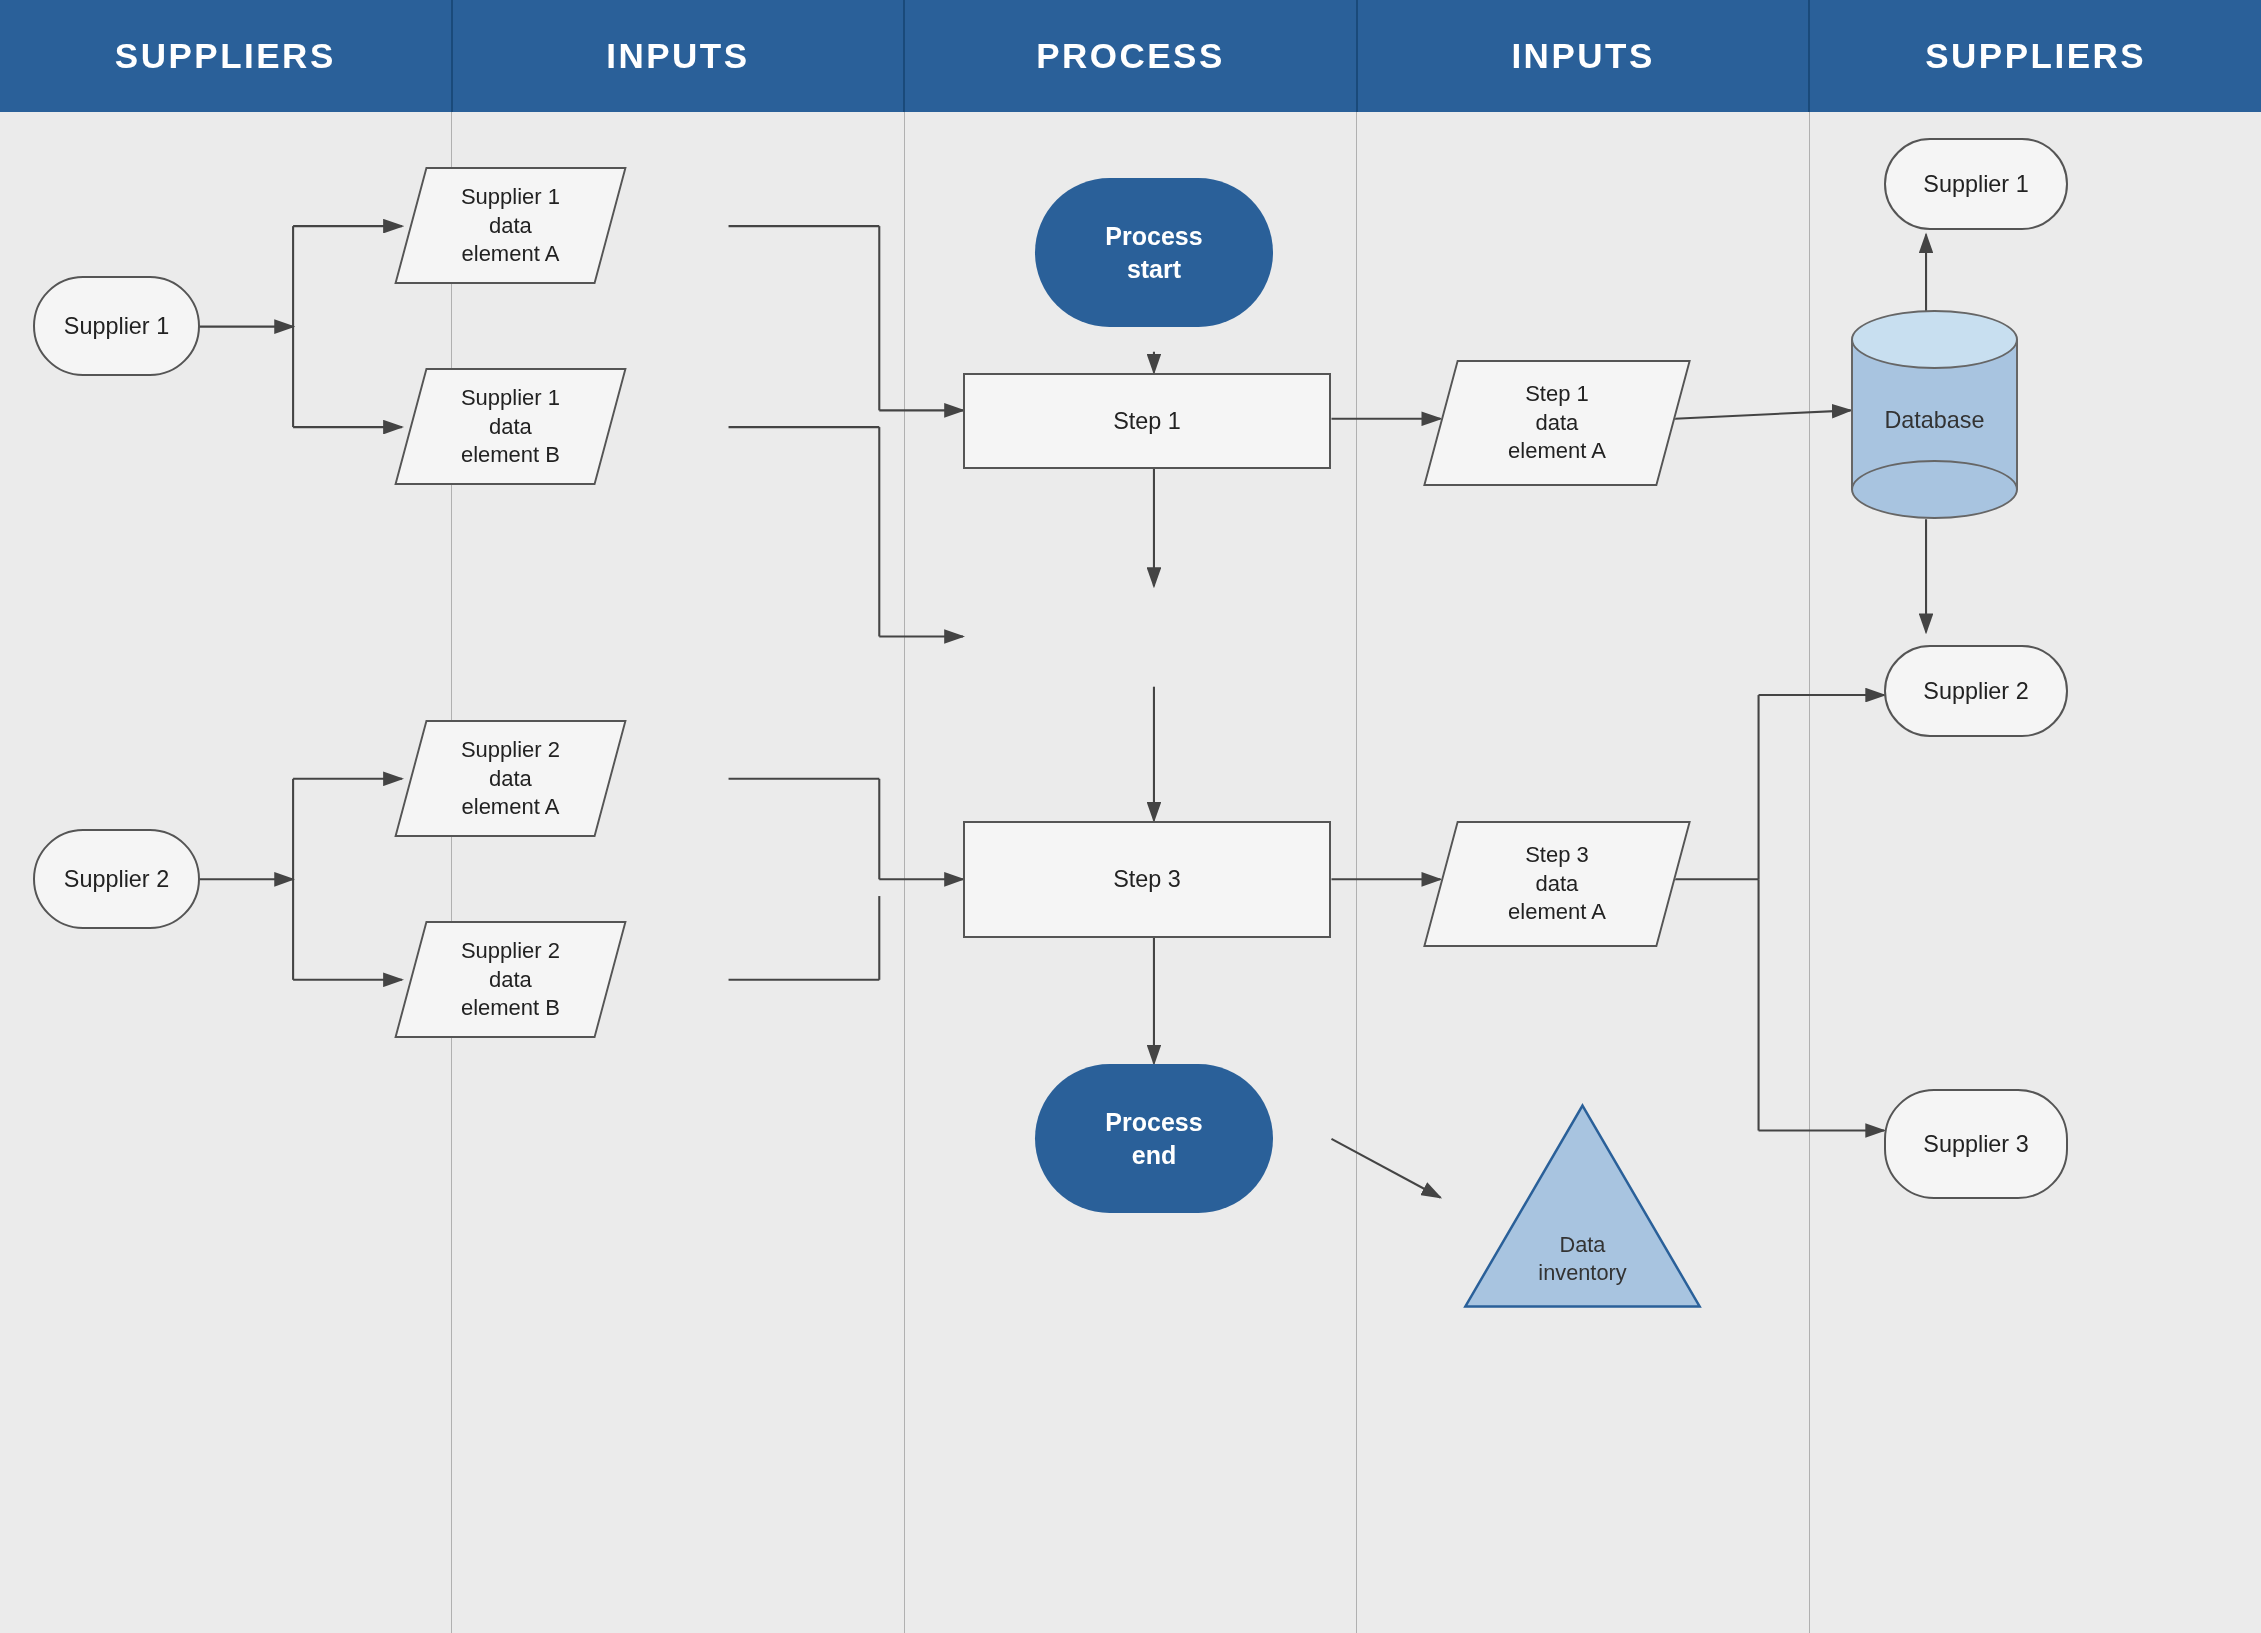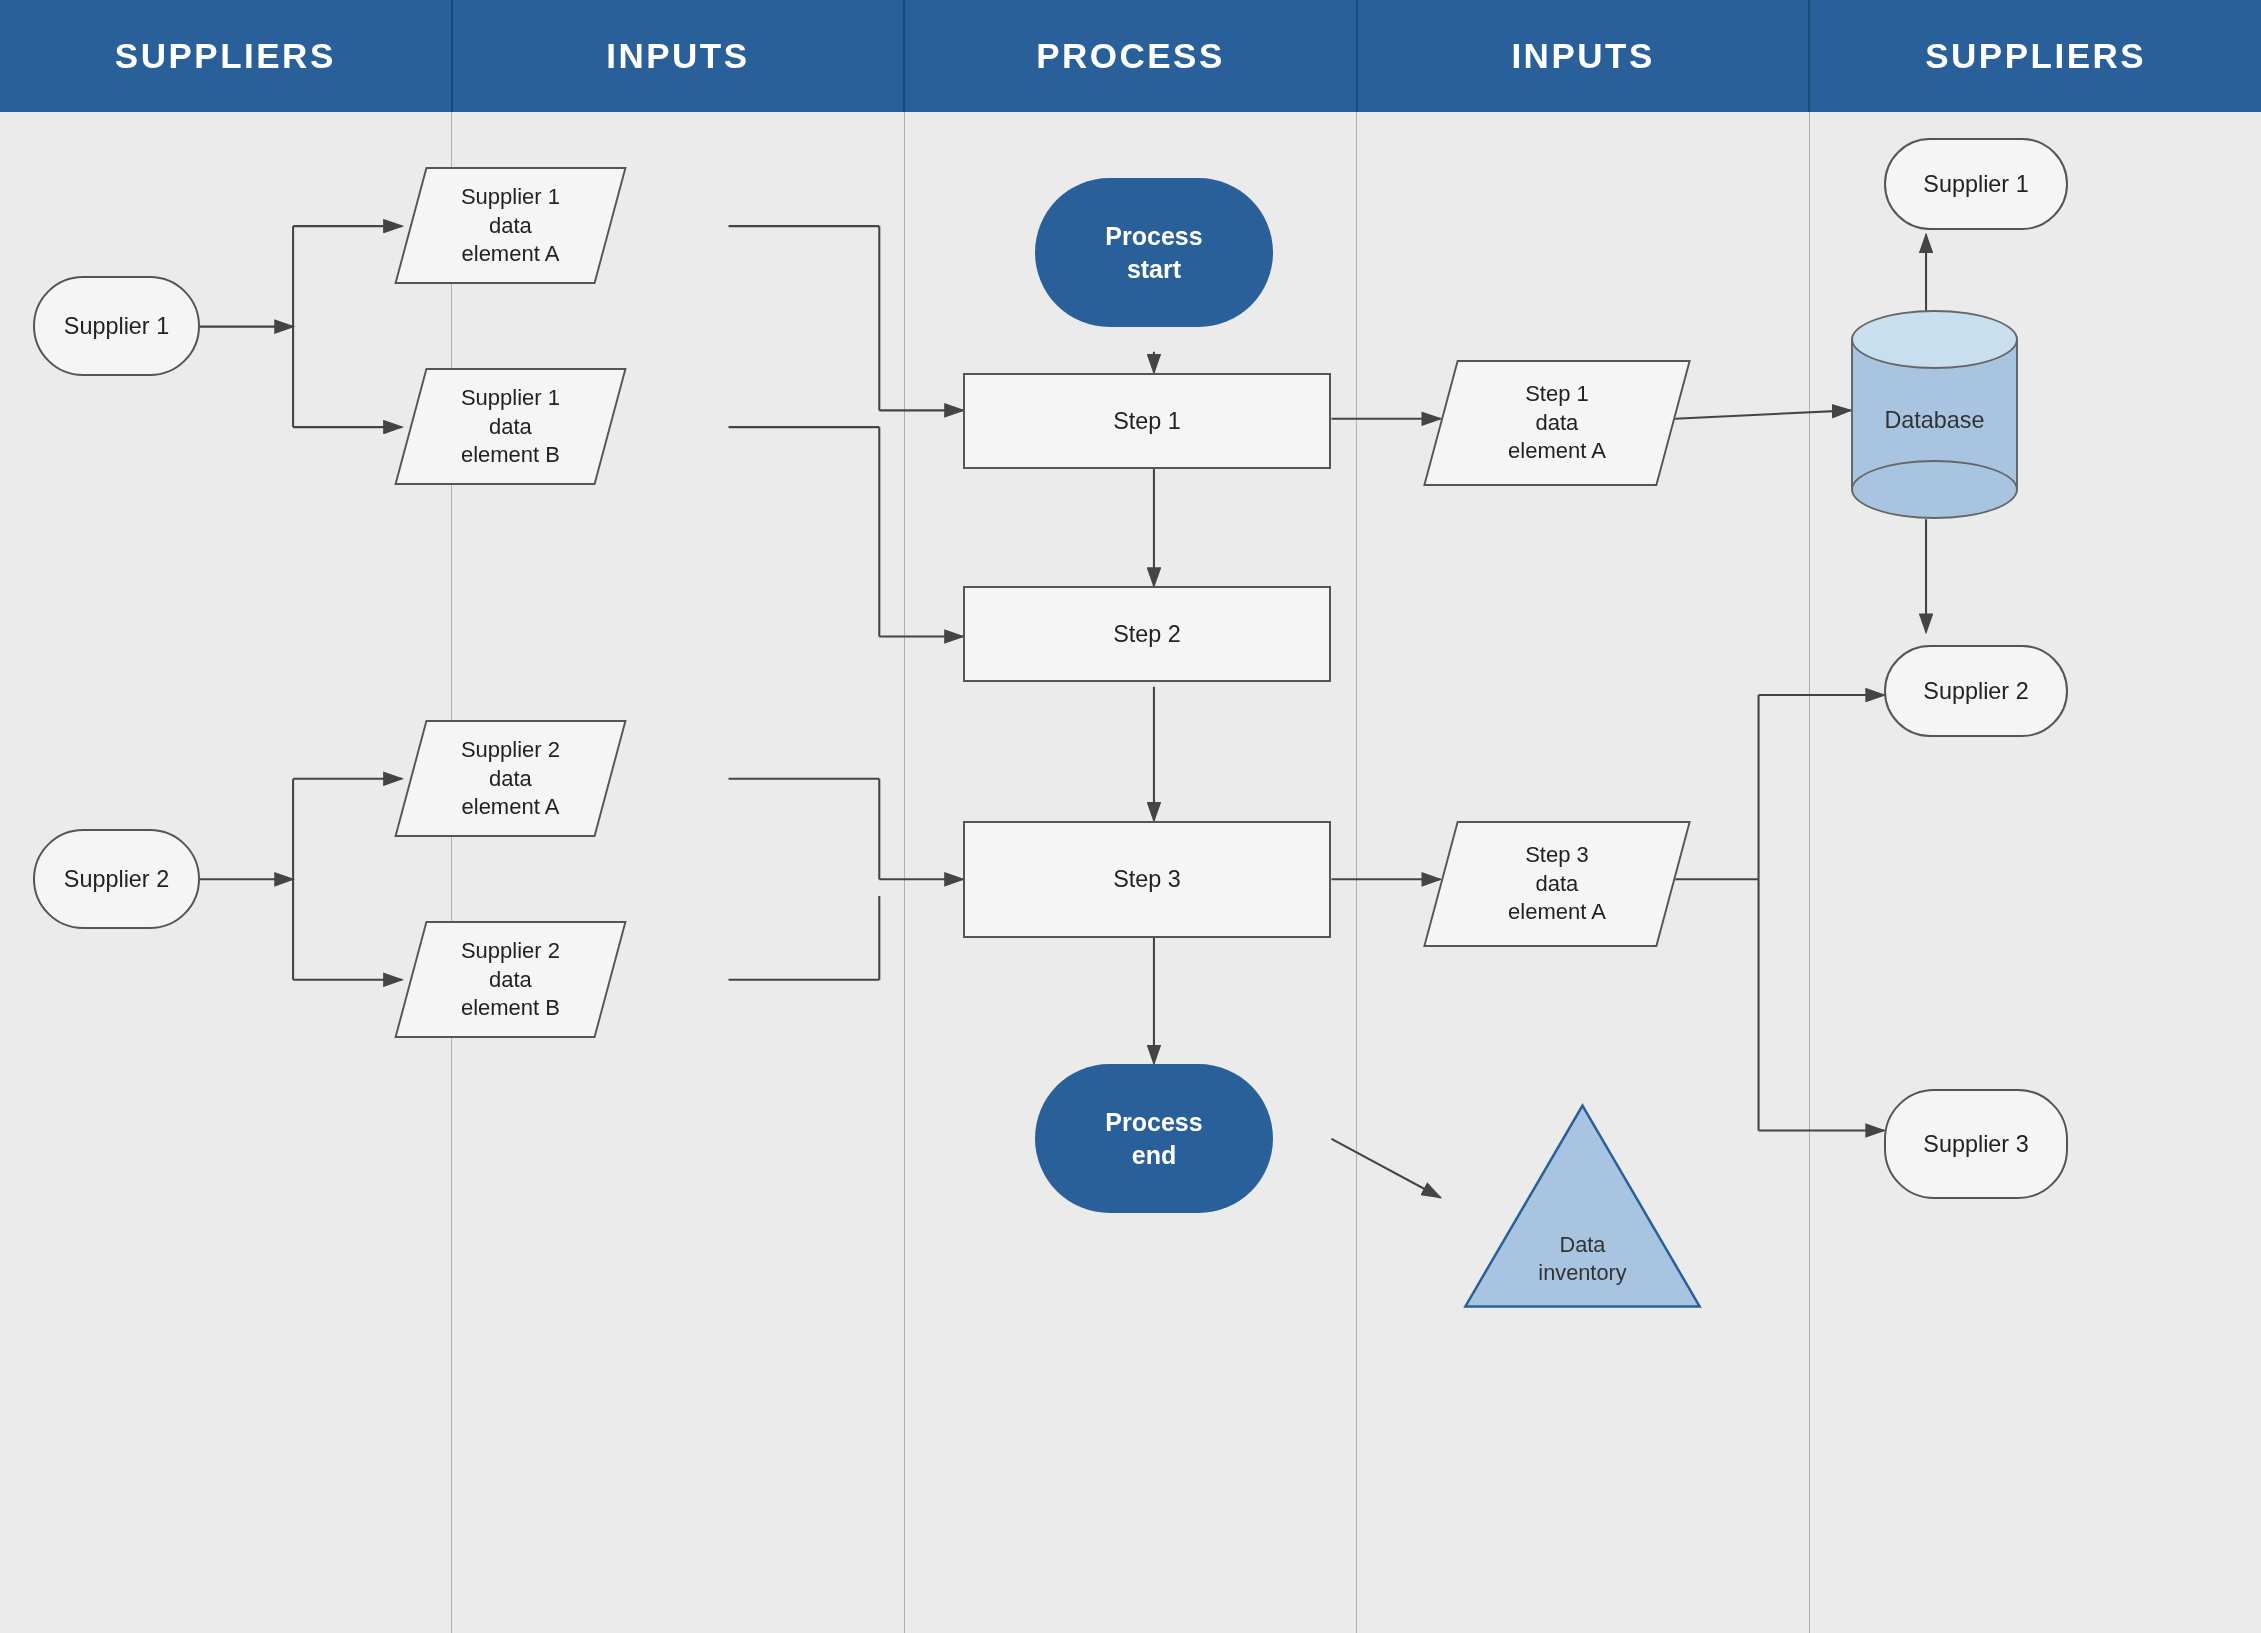--- a/index.html
+++ b/index.html
@@ -302,23 +302,20 @@
 
   <div class="shape dark-pill" style="left:1035px; top:178px; width:238px; height:149px; border-radius:75px;">
     <span style="white-space:pre-line; font-size:25px; color:white; font-weight:bold;">Process
 start</span>
   </div>
 
   <div class="shape rect" style="left:963px; top:373px; width:368px; height:96px;">
     <span>Step 1</span>
   </div>
 
-  <div class="shape rect" style="left:963px; top:586px; width:368px; height:96px;">
-    <span>Step 2</span>
-  </div>
 
   <div class="shape rect" style="left:963px; top:821px; width:368px; height:117px;">
     <span>Step 3</span>
   </div>
 
   <div class="shape dark-pill" style="left:1035px; top:1064px; width:238px; height:149px; border-radius:75px;">
     <span style="white-space:pre-line; font-size:25px; color:white; font-weight:bold;">Process
 end</span>
   </div>
 

